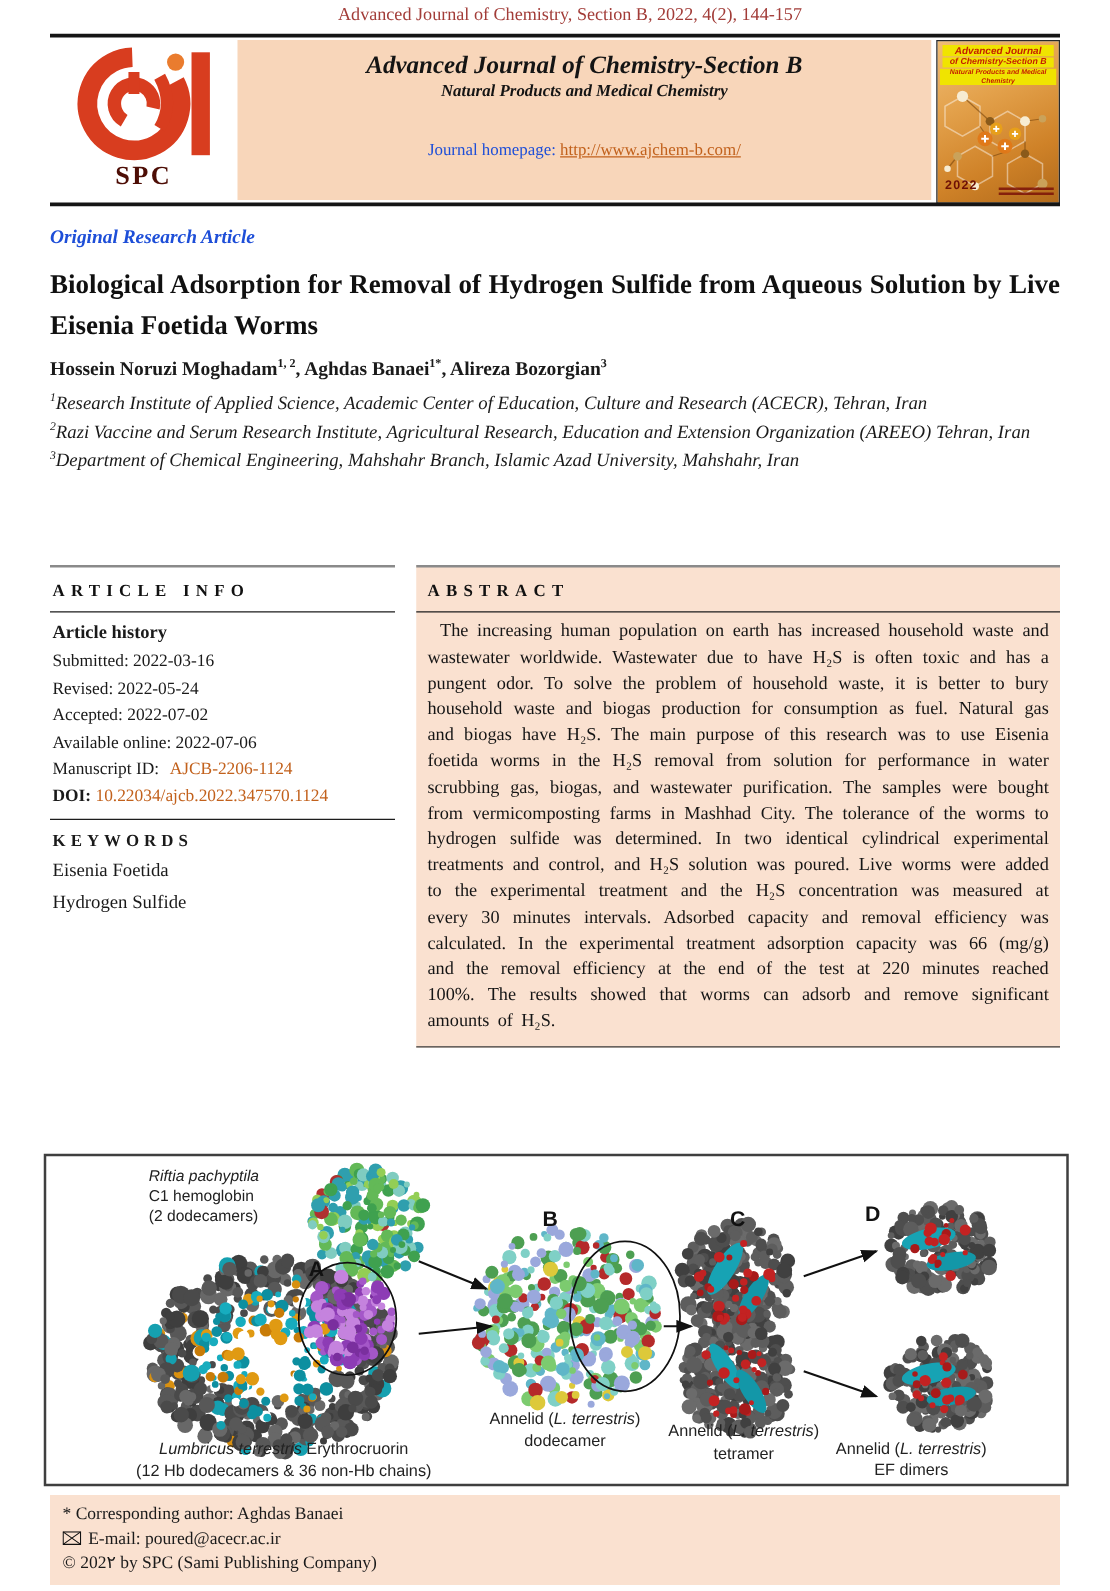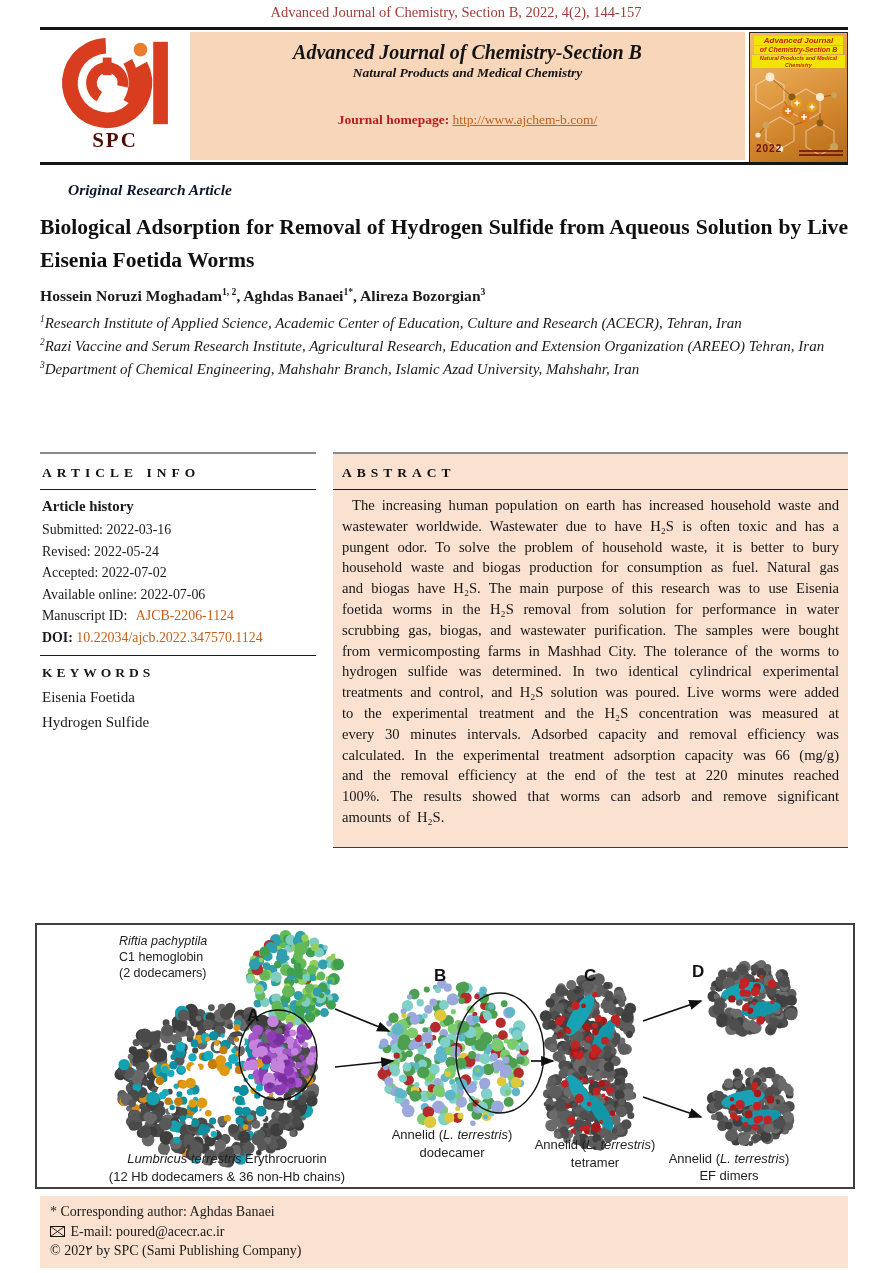--- a/index.html
+++ b/index.html
@@ -16,39 +16,39 @@
 
   
   .header{position:absolute;top:32px;left:40px;width:808px;height:128px;display:flex;}
   .logo-box{width:150px;background:#fff;display:flex;flex-direction:column;
             align-items:center;justify-content:flex-start;padding-top:2px;}
   .spc{font-weight:bold;font-size:21px;color:#4d0d05;letter-spacing:2px;margin-top:-4px;}
   .banner{flex:1;background:#F8D6BA;text-align:center;padding-top:9px;margin-right:4px;}
   .jtitle{font-size:20px;font-weight:bold;font-style:italic;color:#141414;}
   .jsub{font-size:13.5px;font-weight:bold;font-style:italic;color:#141414;margin-top:1px;}
   .homepage{margin-top:31px;font-size:13.5px;}
-  .hp-label{font-weight:bold;color:#b91c1c;}
+  .hp-label{font-weight:normal;color:#1d4ed8;}
   .hp-link{color:#C2611C;text-decoration:underline;cursor:pointer;}
   .cover{width:97px;height:129px;position:relative;border:1px solid #2a2a2a;
          background:linear-gradient(155deg,#f0bd76 0%,#e3a14b 35%,#cf8228 70%,#b16a1b 100%);
          overflow:hidden;font-family:"Liberation Sans",sans-serif;}
   .cover-band{display:block;margin:1px auto 0;width:92%;background:#f0e400;color:#c41e00;
               font-style:italic;font-weight:bold;text-align:center;line-height:1.15;}
   .cb1{font-size:8px;margin-top:3px;}
   .cb2{font-size:7px;}
   .cb3{font-size:5.5px;width:96%;}
   .cover-art{position:absolute;left:0;top:32px;width:97px;height:97px;}
   .cover-year{position:absolute;left:6px;bottom:8px;color:#6e1005;font-weight:bold;
               font-size:10px;letter-spacing:1px;}
   .cover-fineprint{position:absolute;right:4px;bottom:6px;width:44px;}
   .cover-fineprint div{height:2px;background:#7a1208;margin-top:2px;opacity:.85;}
 
   
   .article-type{position:absolute;top:181px;left:40px;font-size:15.5px;font-weight:bold;
-                font-style:italic;color:#0f172a;margin-left:28px;}
+                font-style:italic;color:#1d4ed8;}
   .title{position:absolute;top:211px;left:40px;width:808px;font-size:21.6px;font-weight:bold;
          line-height:33px;text-align:justify;color:#101010;}
   .authors{position:absolute;top:287px;left:40px;width:808px;font-size:15.6px;font-weight:bold;}
   sup{font-size:.62em;vertical-align:super;line-height:0;}
   .affils{position:absolute;top:312px;left:40px;width:808px;font-style:italic;
           font-size:15px;line-height:23px;}
 
   
   .info-col{position:absolute;top:452px;left:40px;width:276px;height:504px;
             border-top:2.5px solid #8a8a8a;border-bottom:1.5px solid #2b2b2b;box-sizing:border-box;}
@@ -60,21 +60,21 @@
   .link-orange{color:#C2611C;cursor:pointer;}
   .ms-gap{margin-left:5px;}
   .doi-label{font-weight:bold;}
   .kw-rule{border-top:1.6px solid #1c1c1c;margin-top:7px;}
   .kw-heading{font-size:13.5px;font-weight:bold;letter-spacing:4px;padding:9px 2px 4px 2px;}
   .kw-item{font-size:15px;line-height:25px;padding-left:2px;}
 
   .abs-col{position:absolute;top:452px;left:333px;width:515px;background:#FAE1D0;
            border-top:2.5px solid #8a8a8a;border-bottom:1.6px solid #3a3a3a;box-sizing:border-box;}
   .abs-col .col-heading{padding-left:9px;border-bottom:1.6px solid #1c1c1c;}
-  .abs-text{padding:5px 9px 19px 9px;font-size:14.6px;line-height:20.8px;text-align:justify;
+  .abs-text{padding:5px 9px 9px 9px;font-size:14.6px;line-height:20.8px;text-align:justify;
             text-indent:10px;word-spacing:3px;color:#151515;}
 
   
   .figure-box{position:absolute;top:923px;left:35px;width:820px;height:266px;
               border:2px solid #3f3f3f;background:#fff;box-sizing:border-box;}
   .figure-box svg{display:block;}
 
   
   .footer{position:absolute;top:1196px;left:40px;width:808px;background:#FAE1D0;
           box-sizing:border-box;padding:6px 10px 7px 10px;font-size:14px;line-height:19.5px;}

